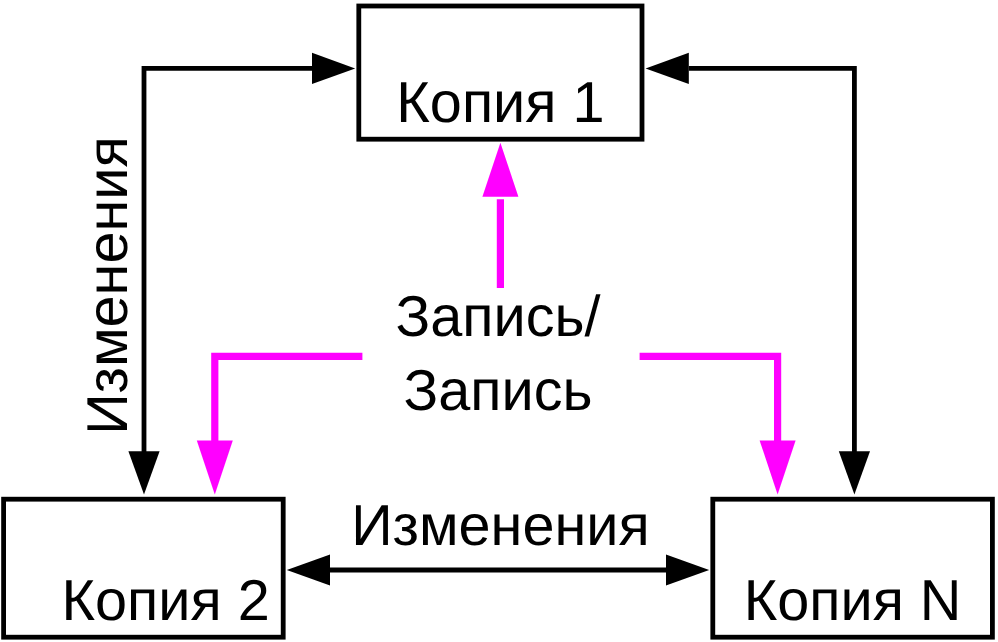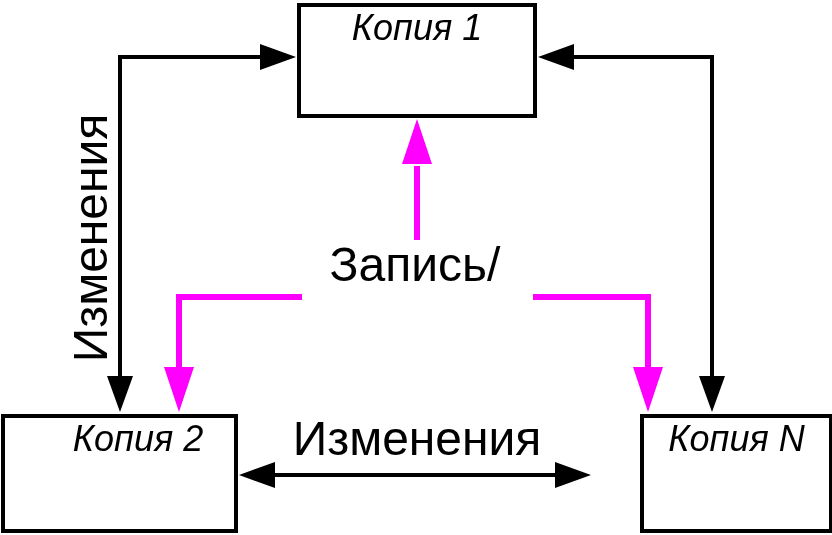--- a/index.html
+++ b/index.html
@@ -34,29 +34,28 @@
     fill: none;
     stroke: var(--accent);
     stroke-width: 6;
   }
   .arrows .head-accent { fill: var(--accent); stroke: none; }
   .node {
     position: absolute;
     background: var(--background);
     border: 4px solid var(--line);
     display: flex;
-    align-items: flex-start;
+    align-items: flex-end;
     justify-content: center;
-    font-size: 36px;
+    font-size: 48px;
     white-space: nowrap;
-    font-style: italic;
   }
   .node-copy1 { left: 297px; top: 3px;   width: 240px; height: 115px; }
   .node-copy2 { left: 1px;   top: 414px; width: 237px; height: 119px; padding-left: 37px; }
-  .node-copyN { left: 592px; top: 414px; width: 193px; height: 119px; margin-left: 48px; }
+  .node-copyN { left: 592px; top: 414px; width: 237px; height: 119px; }
   .label {
     position: absolute;
     font-size: 48px;
     text-align: center;
     line-height: 62px;
     white-space: nowrap;
   }
   .label-readwrite {
     left: 265px; top: 234px; width: 300px; height: 124px;
   }
@@ -117,20 +116,21 @@
   <div class="node node-copy2">
     <span>Копия 2</span>
   </div>
 
   <div class="node node-copyN">
     <span>Копия N</span>
   </div>
 
   <div class="label label-readwrite">
     <div>Запись/</div>
+    <div>Запись</div>
   </div>
 
   <div class="label label-changes-left">
     <span>Изменения</span>
   </div>
 
   <div class="label label-changes-bottom">
     <span>Изменения</span>
   </div>
 

